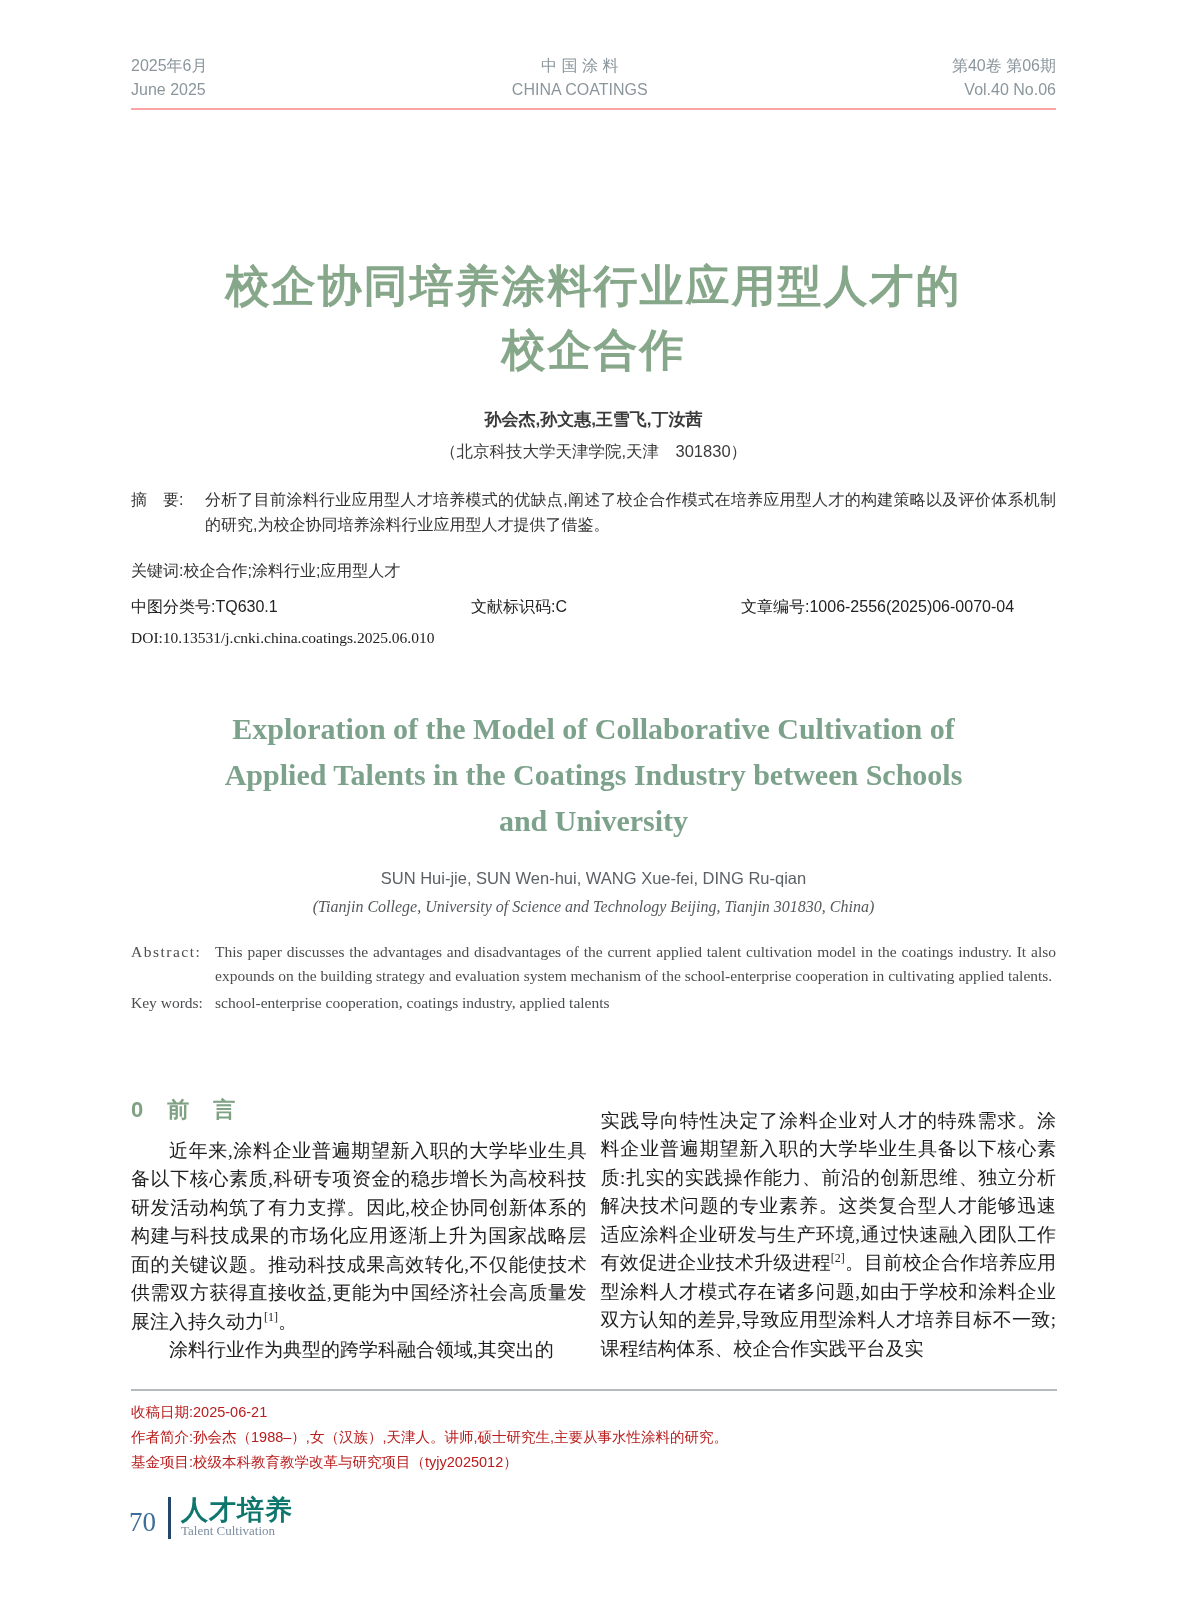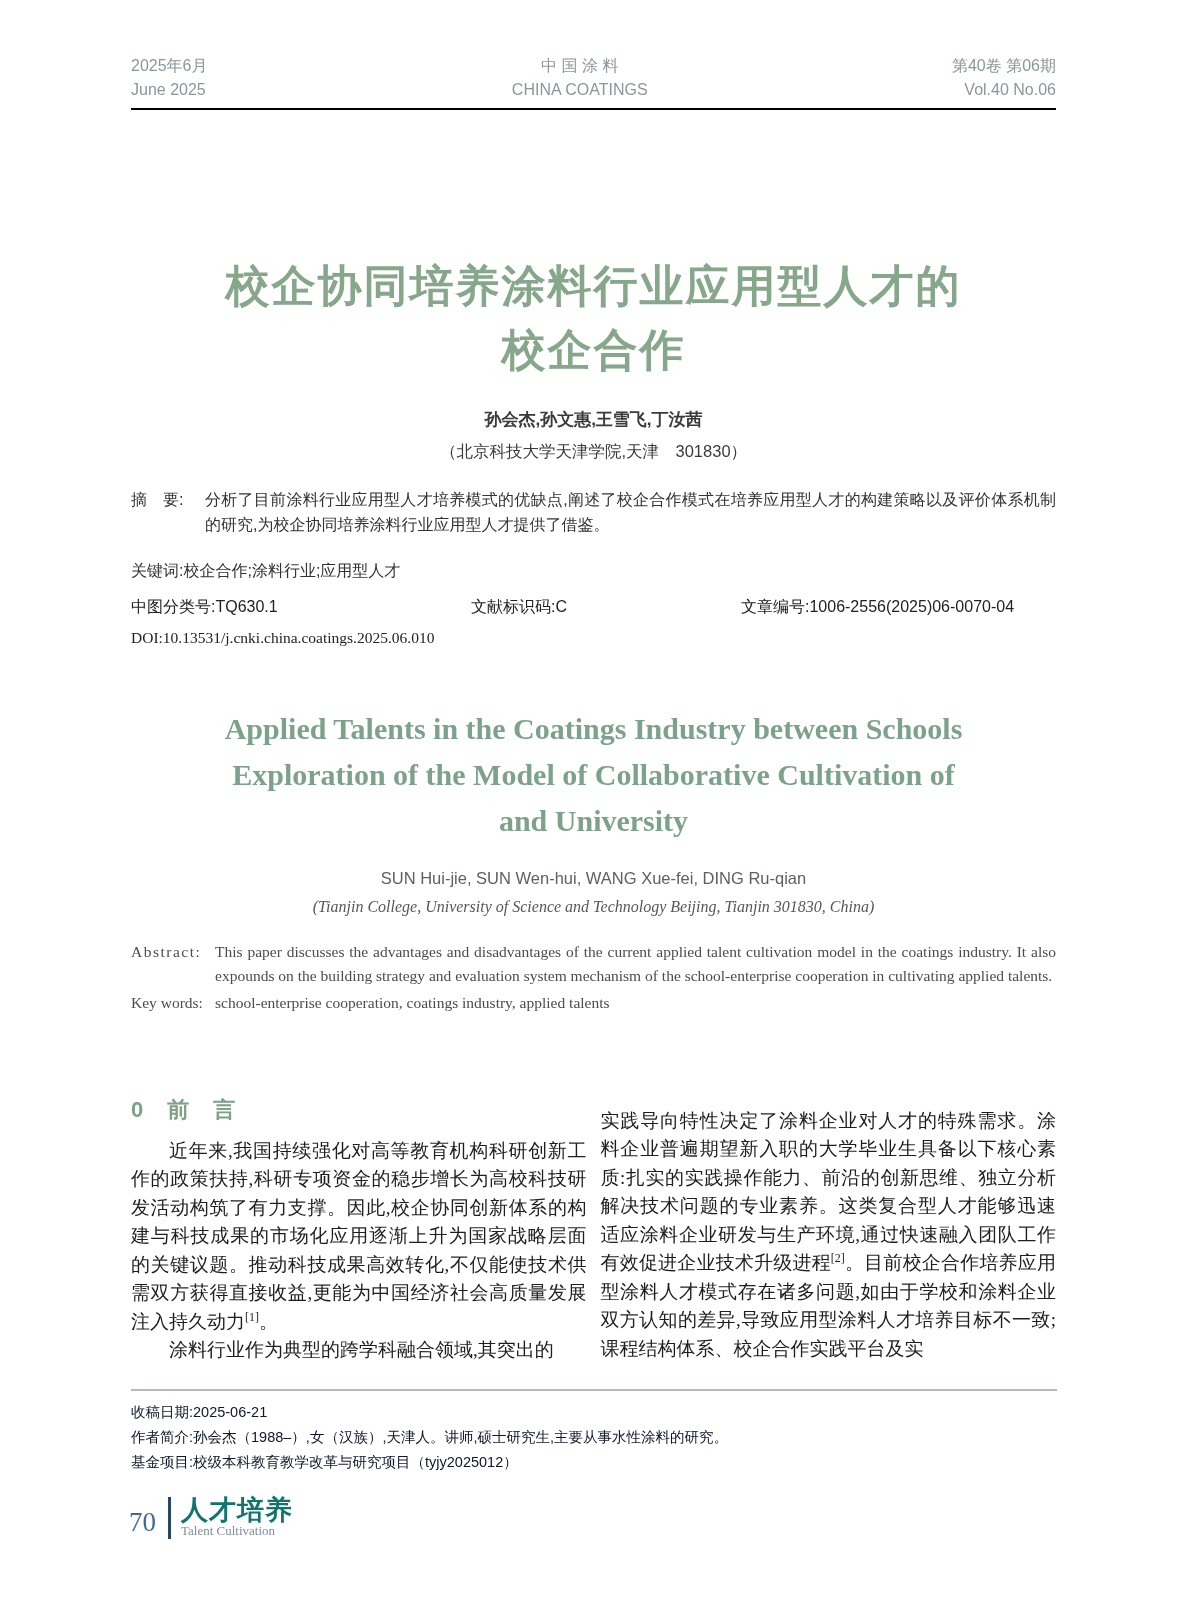--- a/index.html
+++ b/index.html
@@ -17,21 +17,21 @@
 
   
   .running-head {
     padding-top:54px;
     display:flex;
     justify-content:space-between;
     align-items:flex-end;
     font-family:"Liberation Sans", sans-serif;
     font-size:16px; line-height:24px;
     color:#8b969c;
-    border-bottom:2px solid #000000;
+    border-bottom:2px solid #fca5a5;
     padding-bottom:6px;
   }
   .rh-left { text-align:left; }
   .rh-center { text-align:center; }
   .rh-right { text-align:right; }
 
   
   .title-cn {
     margin-top:144px;
     text-align:center;
@@ -153,21 +153,21 @@
   sup.ref { font-size:12px; vertical-align:super; line-height:0; }
 
   
   .footnote {
     position:absolute;
     left:131px; right:130px; top:1389px;
     border-top:2px solid #b5babd;
     padding-top:9px;
     font-family:"Liberation Sans", sans-serif;
     font-size:14.5px; line-height:25px;
-    color:#0f172a;
+    color:#b91c1c;
   }
 
   
   .page-footer {
     position:absolute;
     left:129px; top:1497px;
     display:flex;
     align-items:center;
   }
   .page-number {
@@ -235,42 +235,42 @@
 
     <div class="class-row">
       <span class="clc">中图分类号:TQ630.1</span>
       <span class="doc-code">文献标识码:C</span>
       <span class="article-id">文章编号:1006-2556(2025)06-0070-04</span>
     </div>
 
     <div class="doi-line">DOI:10.13531/j.cnki.china.coatings.2025.06.010</div>
 
     <div class="title-en">
+      <div>Exploration of the Model of Collaborative Cultivation of</div>
       <div>Applied Talents in the Coatings Industry between Schools</div>
-      <div>Exploration of the Model of Collaborative Cultivation of</div>
       <div>and University</div>
     </div>
 
     <div class="authors-en">SUN Hui-jie, SUN Wen-hui, WANG Xue-fei, DING Ru-qian</div>
     <div class="affil-en">(Tianjin College, University of Science and Technology Beijing, Tianjin 301830, China)</div>
 
     <div class="abstract-en hang">
       <span class="hang-label">Abstract:</span>
       <span>This paper discusses the advantages and disadvantages of the current applied talent cultivation model in the coatings industry. It also expounds on the building strategy and evaluation system mechanism of the school-enterprise cooperation in cultivating applied talents.</span>
     </div>
 
     <div class="keywords-en hang">
       <span class="hang-label">Key words:</span>
       <span>school-enterprise cooperation, coatings industry, applied talents</span>
     </div>
 
     <div class="body-cols">
       <div class="col col-left">
         <div class="section-heading">0　前　言</div>
-        <p><span>近年来,我国持续强化对高等教育机构科研创新工作的政策扶持,科研专项资金的稳步增长为高校科技研发活动构筑了有力支撑。因此,校企协同创新体系的构建与科技成果的市场化应用逐渐上升为国家战略层面的关键议题。推动科技成果高效转化,不仅能使技术供需双方获得直接收益,更能为中国经济社会高质量发展注入持久动力</span><sup class="ref">[1]</sup><span>。</span></p>
+        <p><span>近年来,涂料企业普遍期望新入职的大学毕业生具备以下核心素质,科研专项资金的稳步增长为高校科技研发活动构筑了有力支撑。因此,校企协同创新体系的构建与科技成果的市场化应用逐渐上升为国家战略层面的关键议题。推动科技成果高效转化,不仅能使技术供需双方获得直接收益,更能为中国经济社会高质量发展注入持久动力</span><sup class="ref">[1]</sup><span>。</span></p>
         <p>涂料行业作为典型的跨学科融合领域,其突出的</p>
       </div>
       <div class="col col-right">
         <p style="text-indent:0;"><span>实践导向特性决定了涂料企业对人才的特殊需求。涂料企业普遍期望新入职的大学毕业生具备以下核心素质:扎实的实践操作能力、前沿的创新思维、独立分析解决技术问题的专业素养。这类复合型人才能够迅速适应涂料企业研发与生产环境,通过快速融入团队工作有效促进企业技术升级进程</span><sup class="ref">[2]</sup><span>。目前校企合作培养应用型涂料人才模式存在诸多问题,如由于学校和涂料企业双方认知的差异,导致应用型涂料人才培养目标不一致;课程结构体系、校企合作实践平台及实</span></p>
       </div>
     </div>
 
   </div>
 
   <div class="footnote">

